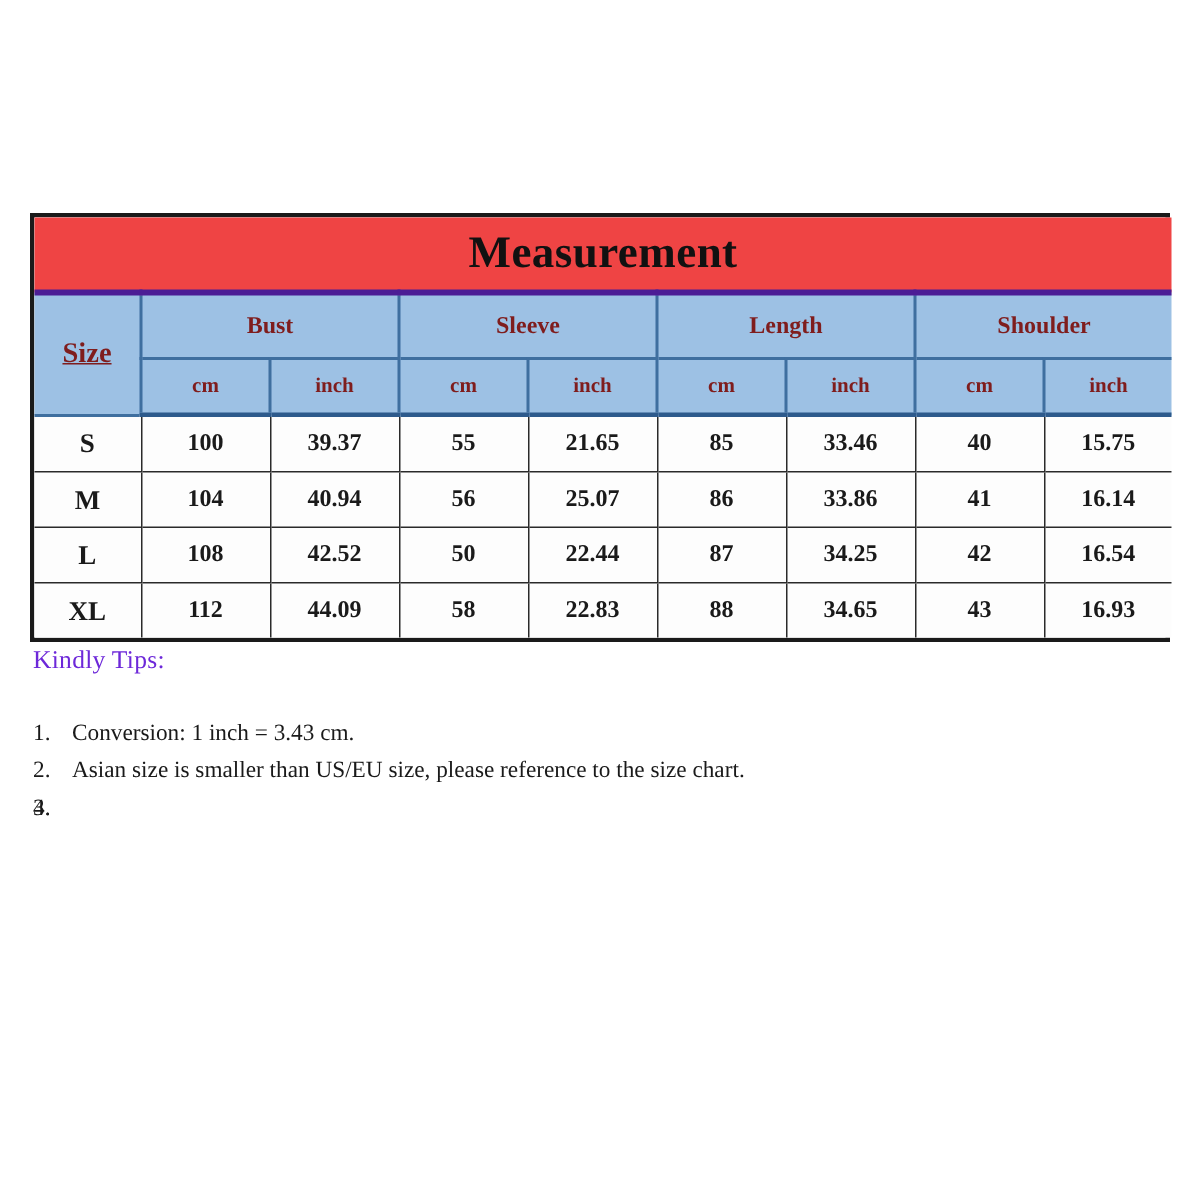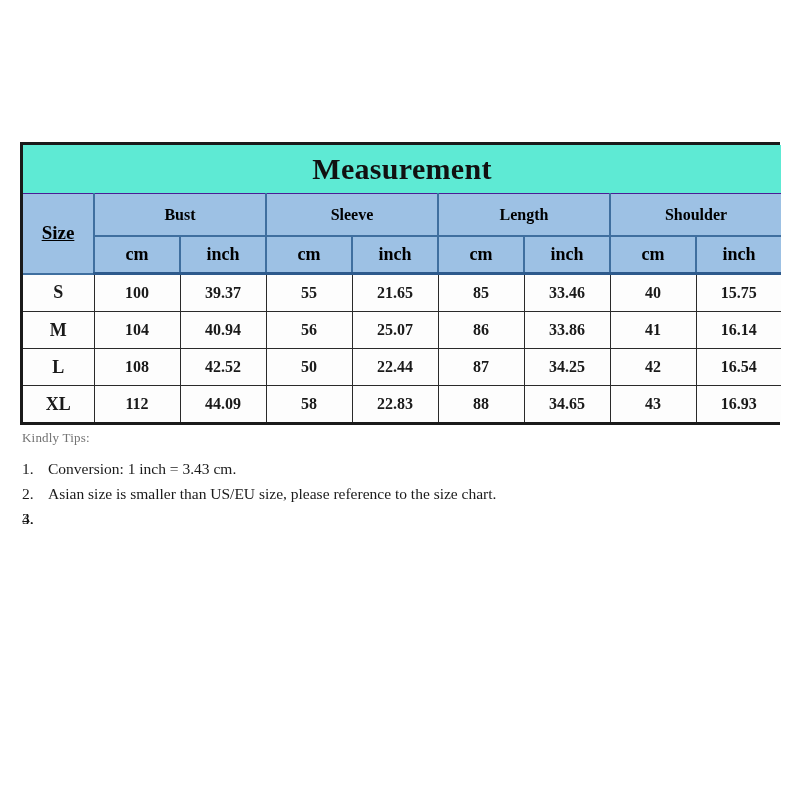--- a/index.html
+++ b/index.html
@@ -39,50 +39,50 @@
     padding: 0;
     margin: 0;
     text-align: center;
     vertical-align: middle;
     font-weight: bold;
   }
 
   
   .title-cell {
     height: 48px;
-    background: #5eead4;
+    background: #ef4444;
     font-size: 30px;
     font-weight: bold;
     letter-spacing: 0.3px;
     color: #111111;
-    border-bottom: 1px solid #4c1d95;
+    border-bottom: 4px solid #4c1d95;
     font-family: "Liberation Serif", "DejaVu Serif", serif;
   }
 
   
   .hdr {
     background: #9dc1e4;
-    color: #000000;
+    color: #7f1d1d;
   }
   .hdr-group {
     height: 41px;
     font-size: 16px;
     border-left: 2px solid #3f6f9f;
     border-bottom: 2px solid #3f6f9f;
   }
   .hdr-size {
     height: 76px;
     font-size: 19px;
     border-bottom: 2px solid #3f6f9f;
     border-right: 2px solid #3f6f9f;
     text-decoration: underline;
   }
   .hdr-unit {
     height: 35px;
-    font-size: 18px;
+    font-size: 14px;
     border-left: 2px solid #3f6f9f;
     border-bottom: 3px solid #2d5a8c;
   }
   .hdr-unit.sep-group {
     border-left: 2px solid #3f6f9f;
   }
 
   
   .data-row td {
     height: 36px;
@@ -104,24 +104,24 @@
   }
 
   
   .tips {
     position: absolute;
     left: 22px;
     top: 430px;
     width: 640px;
   }
   .tips-heading {
-    font-size: 13px;
+    font-size: 17px;
     font-weight: normal;
-    color: #737373;
-    margin: 0 0 12px 0;
+    color: #6d28d9;
+    margin: 0 0 28px 0;
     letter-spacing: 0.2px;
   }
   ol.tips-list {
     list-style: none;
     margin: 0;
     padding: 0;
   }
   ol.tips-list li {
     position: relative;
     padding-left: 26px;

